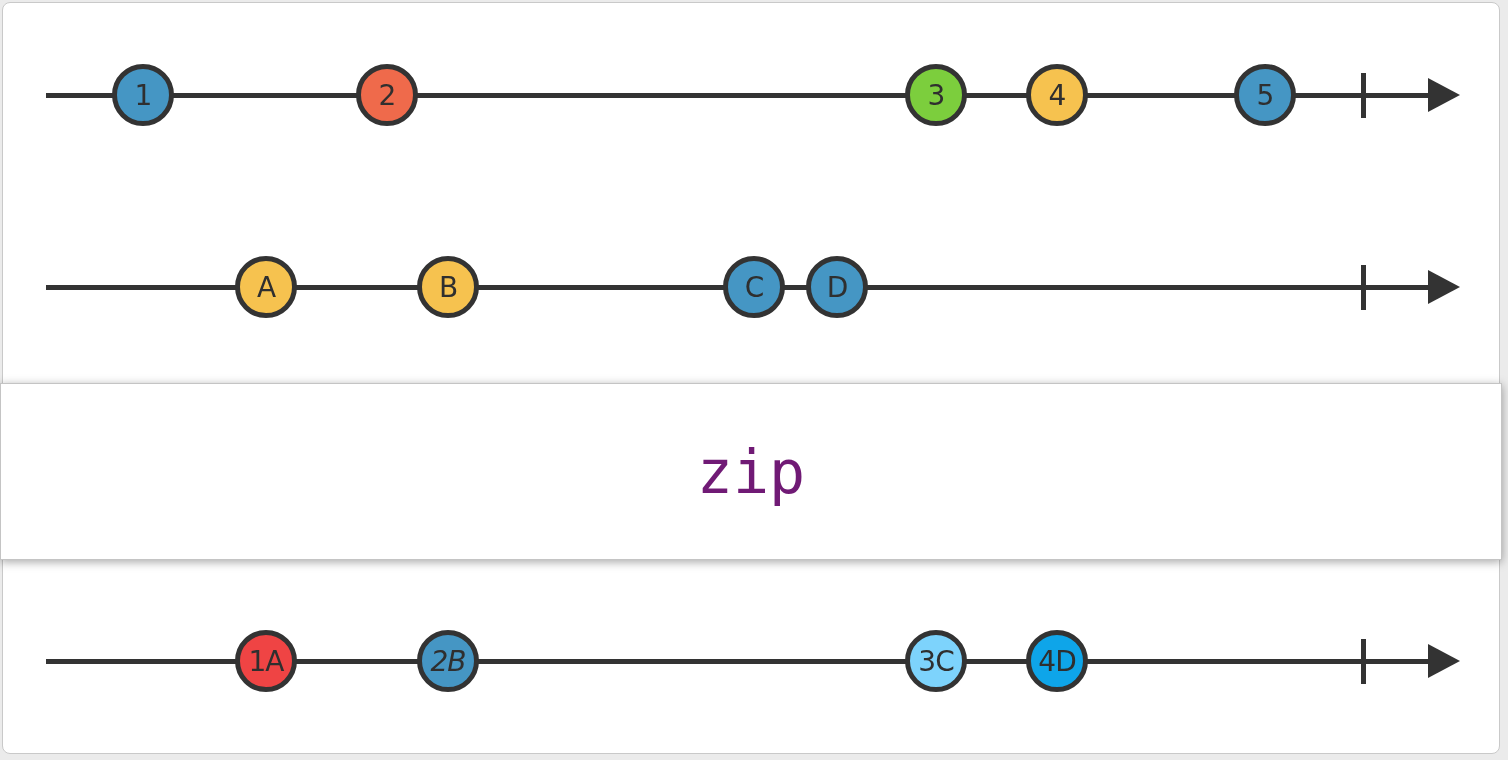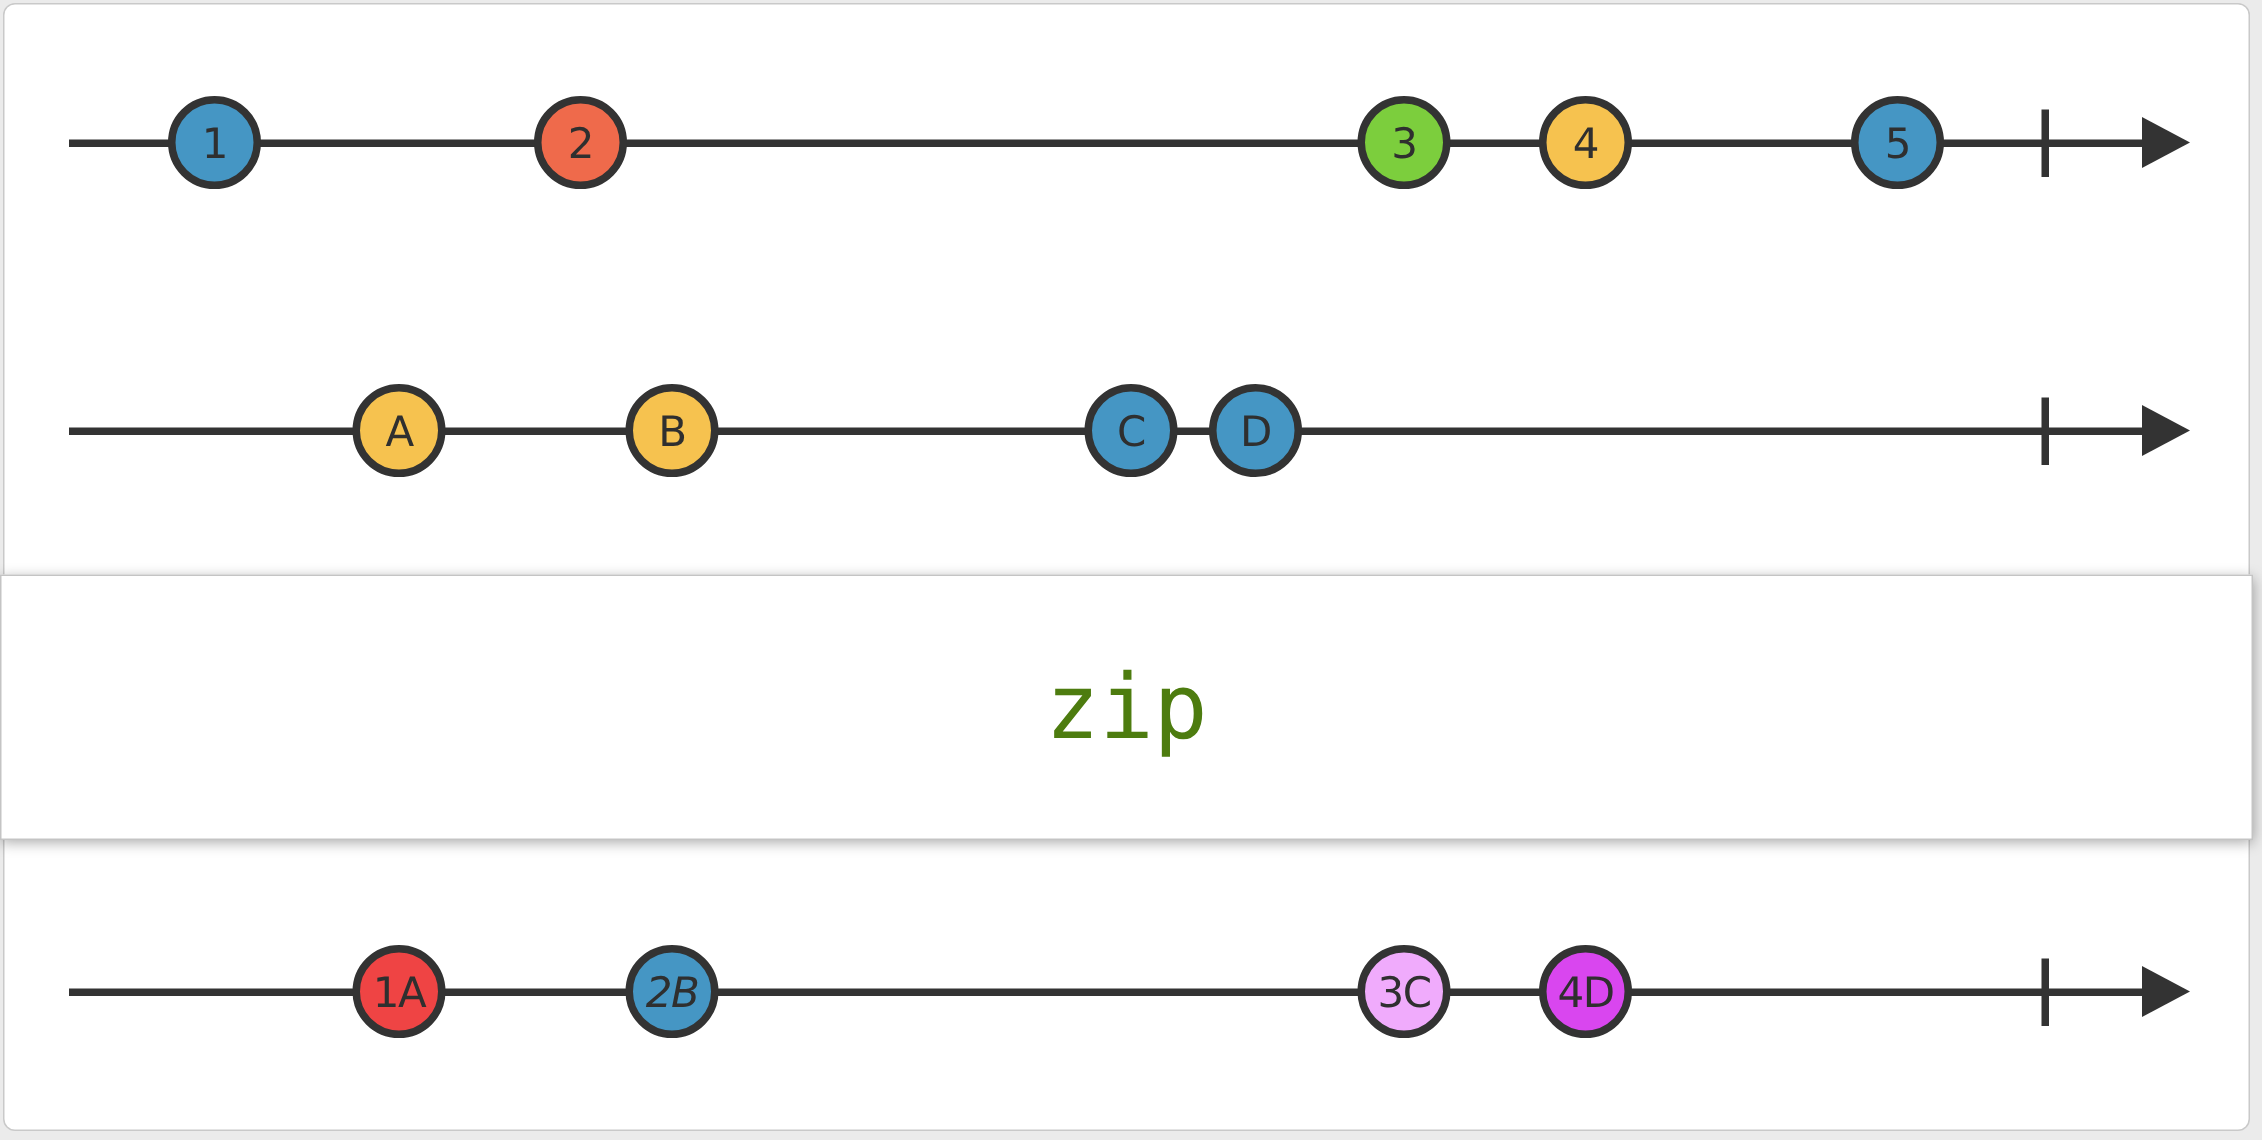--- a/index.html
+++ b/index.html
@@ -33,21 +33,21 @@
     box-shadow: 0 2px 9px rgba(0,0,0,0.35);
     display: flex;
     align-items: center;
     justify-content: center;
     z-index: 3;
   }
 
   .op-label {
     font-family: "DejaVu Sans Mono", monospace;
     font-size: 60px;
-    color: #4d7c0f;
+    color: #701a75;
     line-height: 1;
   }
 
   .stream {
     position: absolute;
     left: 0;
     width: 1508px;
     height: 62px;
     z-index: 2;
   }
@@ -121,16 +121,16 @@
   <div class="op-box">
     <div class="op-label">zip</div>
   </div>
 
   <div class="stream" style="top: 630px;">
     <div class="tl-line"></div>
     <div class="tl-tick" style="left: 1361px;"></div>
     <div class="tl-arrow"></div>
   <div class="marble" style="left: 235px; background: #ef4444;">1A</div>
       <div class="marble" style="left: 417px; background: rgb(69, 150, 196); font-style: italic;">2B</div>
-      <div class="marble" style="left: 905px; background: #f0abfc;">3C</div>
-      <div class="marble" style="left: 1026px; background: #d946ef;">4D</div>
+      <div class="marble" style="left: 905px; background: #7dd3fc;">3C</div>
+      <div class="marble" style="left: 1026px; background: #0ea5e9;">4D</div>
     </div>
 </div>
 
 </body></html>

